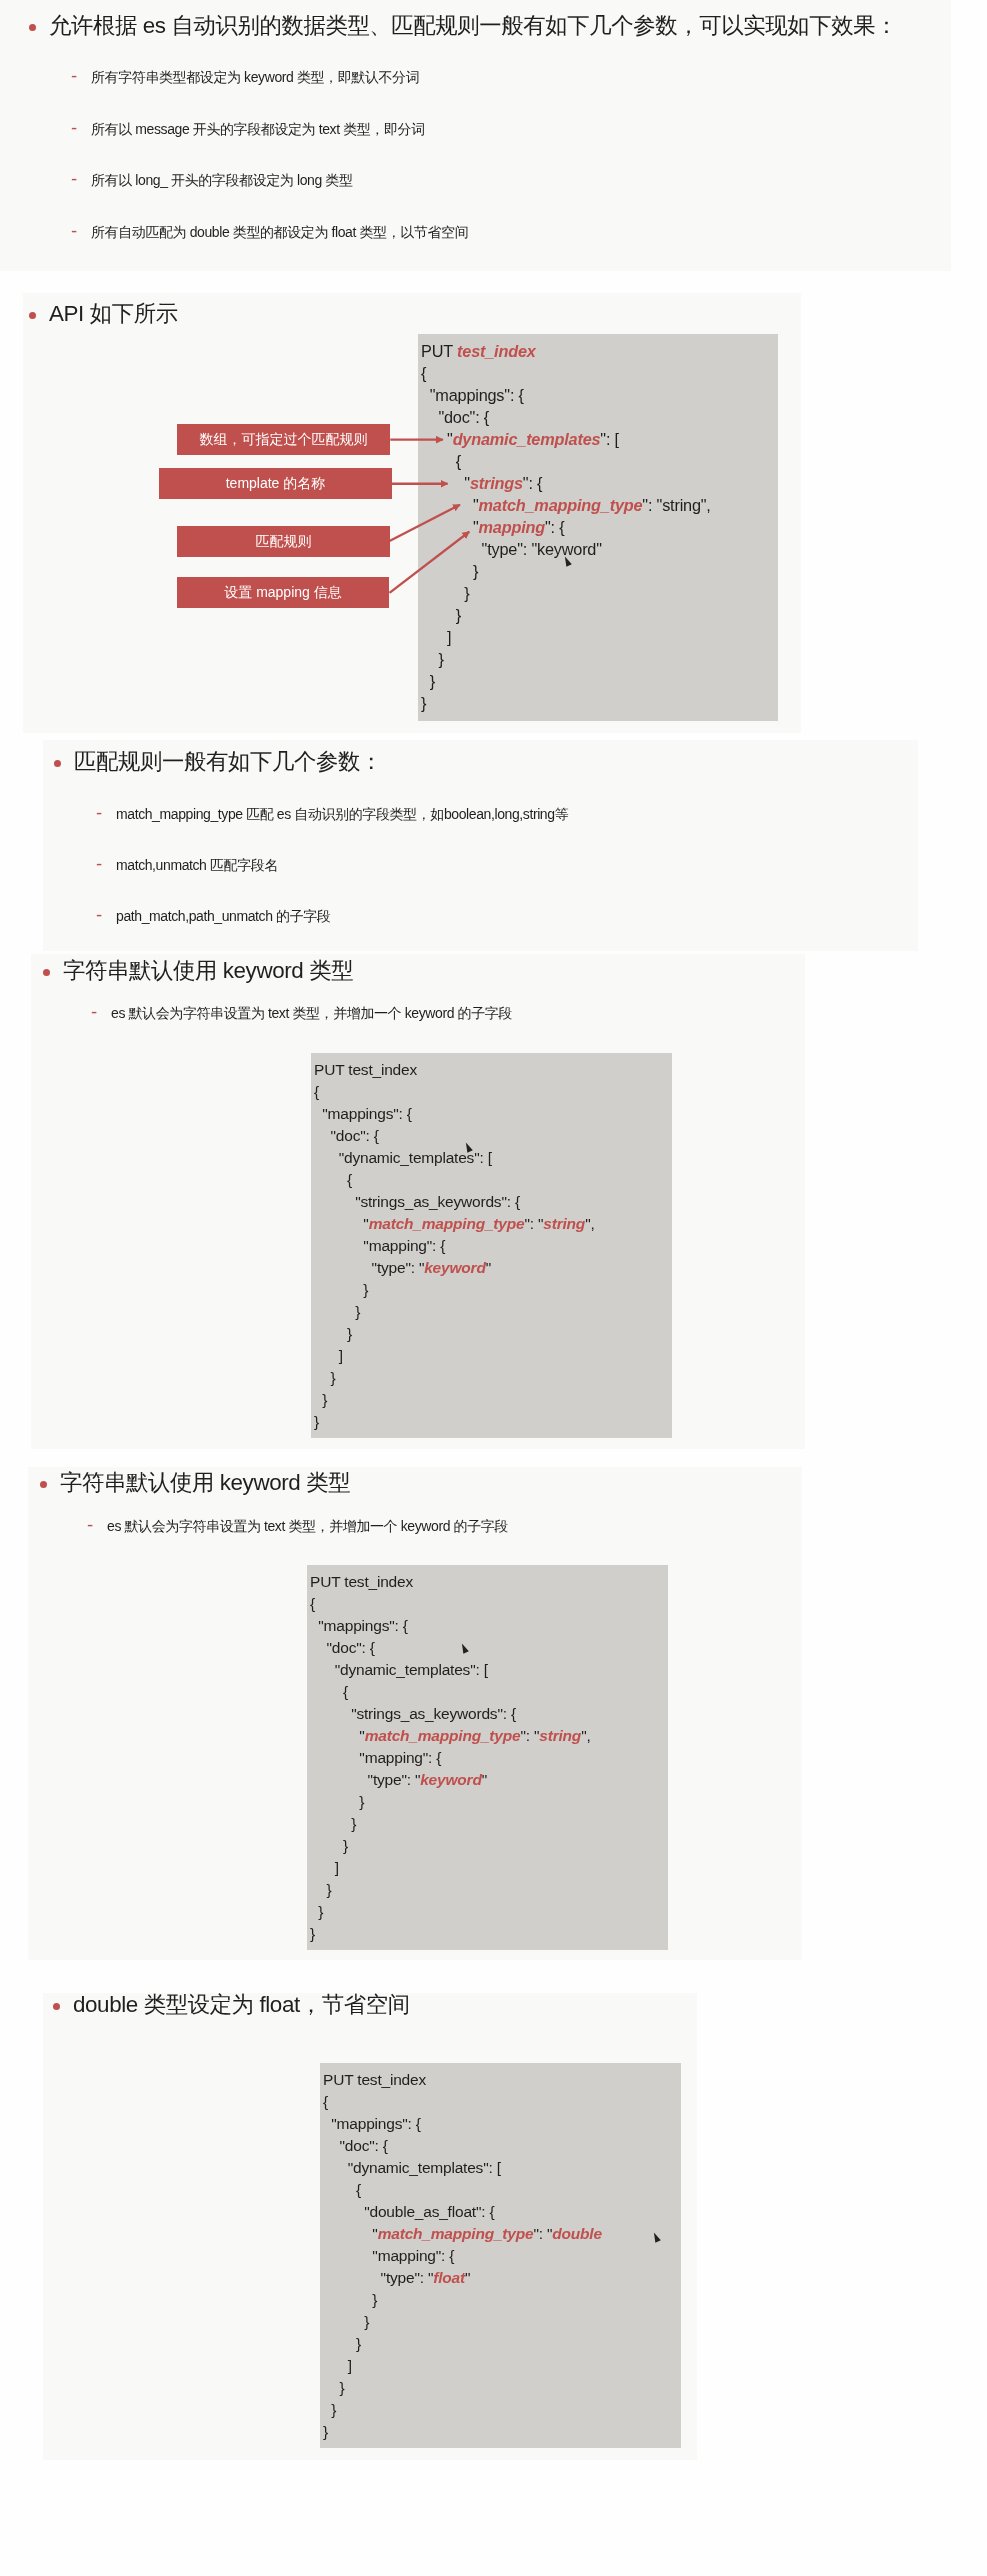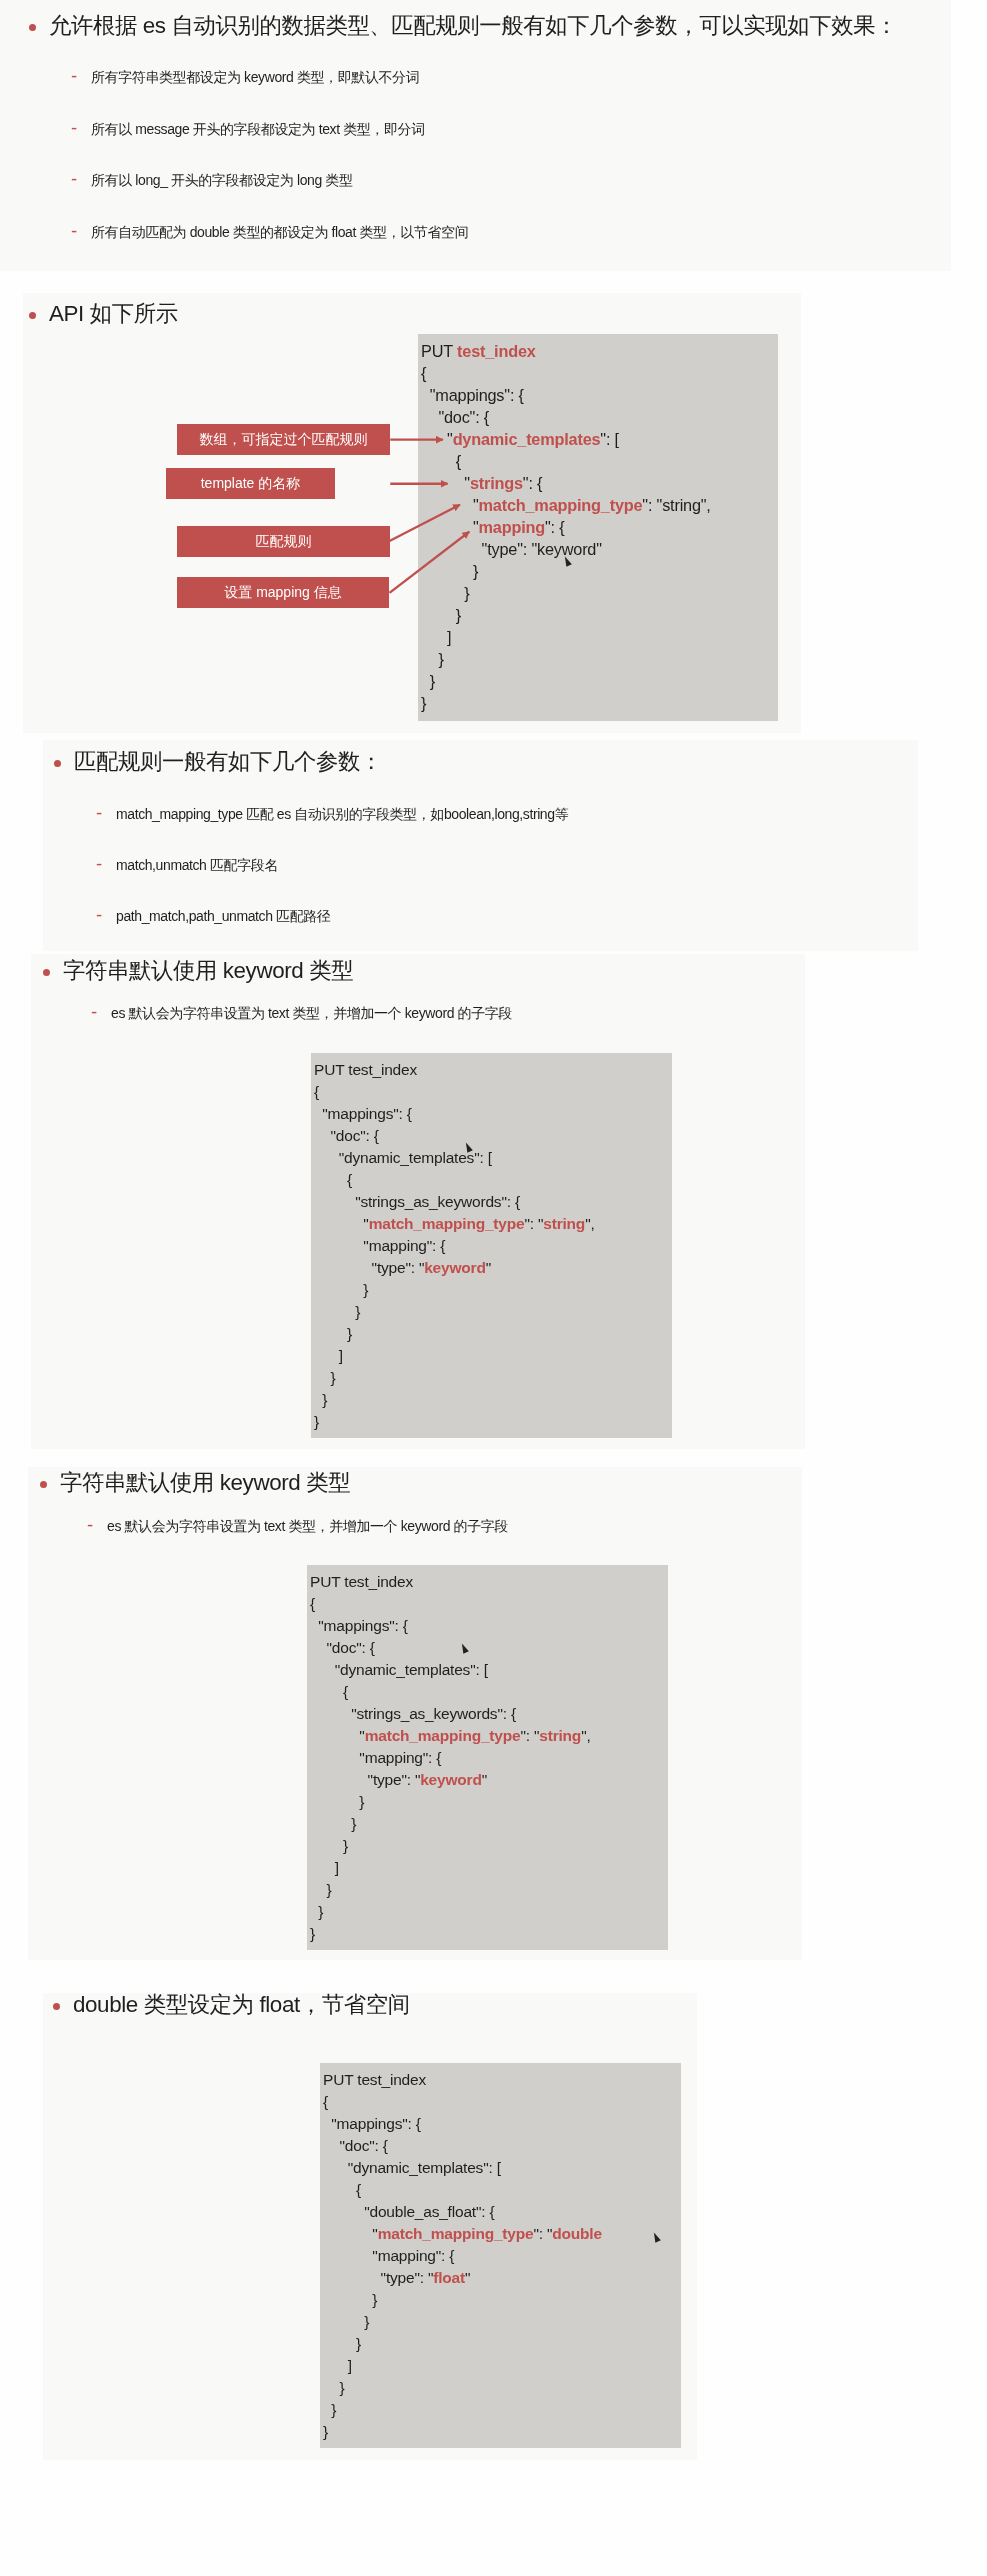--- a/index.html
+++ b/index.html
@@ -54,21 +54,21 @@
     font-family: "Liberation Sans", "DejaVu Sans", sans-serif;
     font-size: 15.5px;
     line-height: 22px;
     color: #1f1f1f;
     padding: 6.2px 0 0 3.1px;
     box-sizing: border-box;
     white-space: pre;
     letter-spacing: -0.2px;
   }
   .code .line { display: block; height: 22px; }
-  .hl { color: #c0504d; font-weight: bold; }
+  .hl { color: #c0504d; font-weight: bold; font-style: italic; }
   .label-box {
     position: absolute;
     background: #c0504d;
     color: #ffffff;
     font-size: 14px;
     line-height: 31px;
     height: 31px;
     text-align: center;
     white-space: nowrap;
   }
@@ -91,21 +91,21 @@
   <div class="sub" style="left:91px; top:166px;">所有以 long_ 开头的字段都设定为 long 类型</div>
   <div class="sub" style="left:91px; top:115px;">所有以 message 开头的字段都设定为 text 类型，即分词</div>
   <div class="sub" style="left:91px; top:218px;">所有自动匹配为 double 类型的都设定为 float 类型，以节省空间</div>
 </div>
 
 <div class="slide" style="left:23px; top:293px; width:778px; height:440px;">
 </div>
 <div class="bullet" style="left:49px; top:300px;">API 如下所示</div>
 
 <div class="label-box" style="left:177px; top:424px; width:213px;">数组，可指定过个匹配规则</div>
-<div class="label-box" style="left:166px; top:468px; width:169px;">template 的名称</div>
+<div class="label-box" style="left:159px; top:468px; width:233px;">template 的名称</div>
 <div class="label-box" style="left:177px; top:526px; width:213px;">匹配规则</div>
 <div class="label-box" style="left:177px; top:577px; width:212px;">设置 mapping 信息</div>
 
 <div class="code" style="left:418px; top:334px; width:360px; height:387px; font-size:16.3px; line-height:22px;"><span class="line">PUT <span class="hl">test_index</span></span><span class="line">{</span><span class="line">  "mappings": {</span><span class="line">    "doc": {</span><span class="line">      "<span class="hl">dynamic_templates</span>": [</span><span class="line">        {</span><span class="line">          "<span class="hl">strings</span>": {</span><span class="line">            "<span class="hl">match_mapping_type</span>": "string",</span><span class="line">            "<span class="hl">mapping</span>": {</span><span class="line">              "type": "keyword"</span><span class="line">            }</span><span class="line">          }</span><span class="line">        }</span><span class="line">      ]</span><span class="line">    }</span><span class="line">  }</span><span class="line">}</span></div>
 
 <svg class="arrows" width="988" height="2576" viewBox="0 0 1276 3328">
   <defs>
     <marker id="ah" markerWidth="10" markerHeight="10" refX="9" refY="5" orient="auto" markerUnits="userSpaceOnUse">
       <path d="M0,0 L10,5 L0,10 z" fill="#c0504d"></path>
     </marker>
@@ -115,21 +115,21 @@
   <line x1="503" y1="699" x2="594" y2="652" stroke="#c0504d" stroke-width="3" marker-end="url(#ah)"></line>
   <line x1="503" y1="766" x2="606" y2="687" stroke="#c0504d" stroke-width="3" marker-end="url(#ah)"></line>
 </svg>
 <div class="cursor" style="left:564px; top:556px;"></div>
 
 <div class="slide" style="left:43px; top:740px; width:875px; height:211px;">
 </div>
 <div class="bullet" style="left:74px; top:748px;">匹配规则一般有如下几个参数：</div>
 <div class="sub" style="left:116px; top:800px;">match_mapping_type 匹配 es 自动识别的字段类型，如boolean,long,string等</div>
 <div class="sub" style="left:116px; top:851px;">match,unmatch 匹配字段名</div>
-<div class="sub" style="left:116px; top:902px;">path_match,path_unmatch 匹配路径</div>
+<div class="sub" style="left:116px; top:902px;">path_match,path_unmatch 的子字段</div>
 
 <div class="slide" style="left:31px; top:954px; width:774px; height:495px;">
 </div>
 <div class="bullet" style="left:63px; top:957px;">字符串默认使用 keyword 类型</div>
 <div class="sub" style="left:111px; top:999px;">es 默认会为字符串设置为 text 类型，并增加一个 keyword 的子字段</div>
 <div class="code" style="left:311px; top:1053px; width:361px; height:385px; font-size:15.5px; line-height:22px;"><span class="line">PUT test_index</span><span class="line">{</span><span class="line">  "mappings": {</span><span class="line">    "doc": {</span><span class="line">      "dynamic_templates": [</span><span class="line">        {</span><span class="line">          "strings_as_keywords": {</span><span class="line">            "<span class="hl">match_mapping_type</span>": "<span class="hl">string</span>",</span><span class="line">            "mapping": {</span><span class="line">              "type": "<span class="hl">keyword</span>"</span><span class="line">            }</span><span class="line">          }</span><span class="line">        }</span><span class="line">      ]</span><span class="line">    }</span><span class="line">  }</span><span class="line">}</span></div>
 <div class="cursor" style="left:465px; top:1142px;"></div>
 
 <div class="slide" style="left:28px; top:1467px; width:774px; height:493px;">
 </div>

